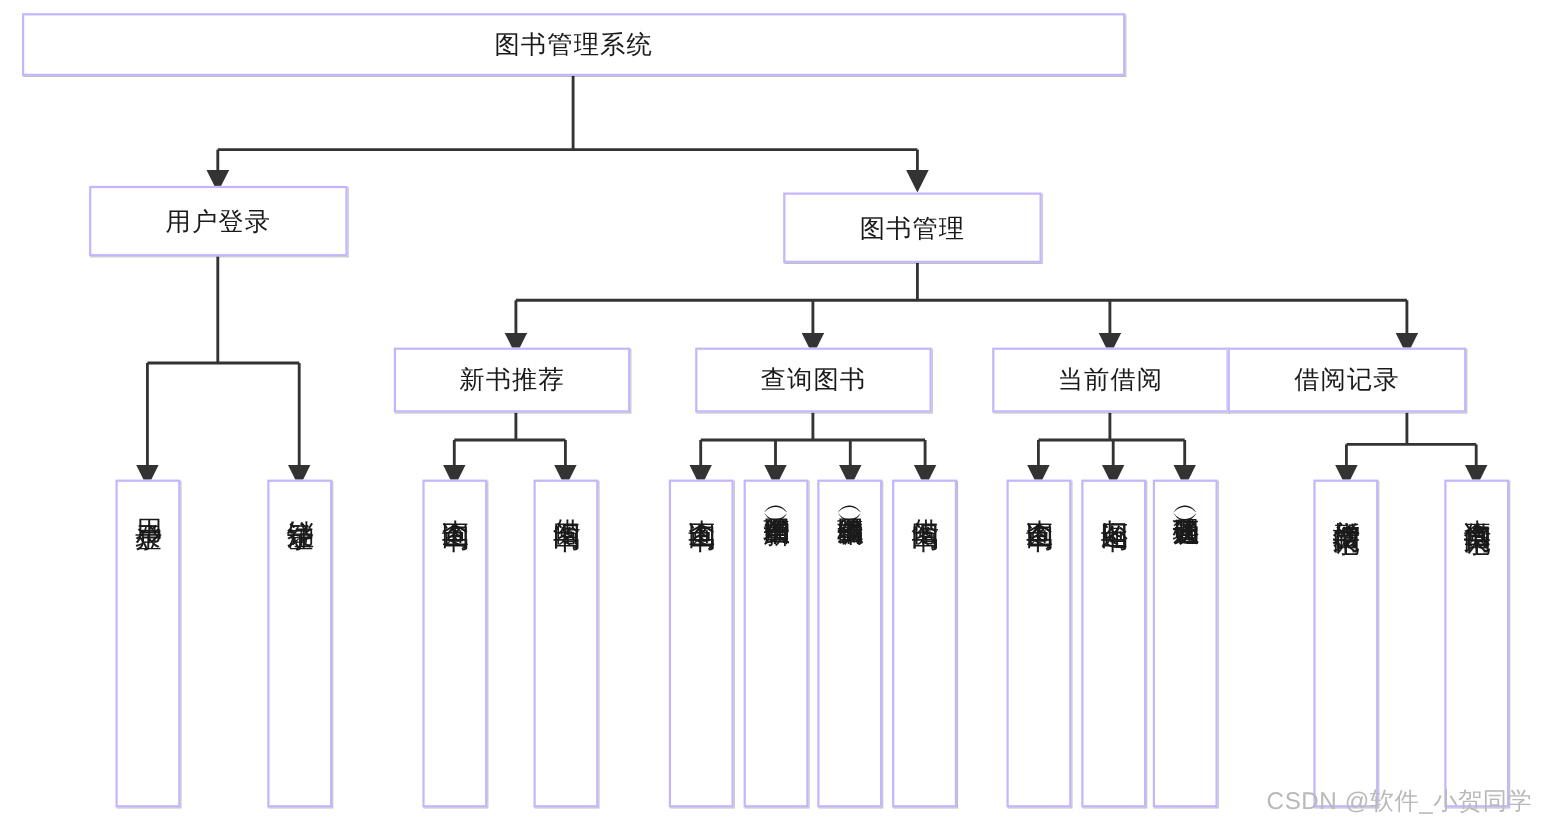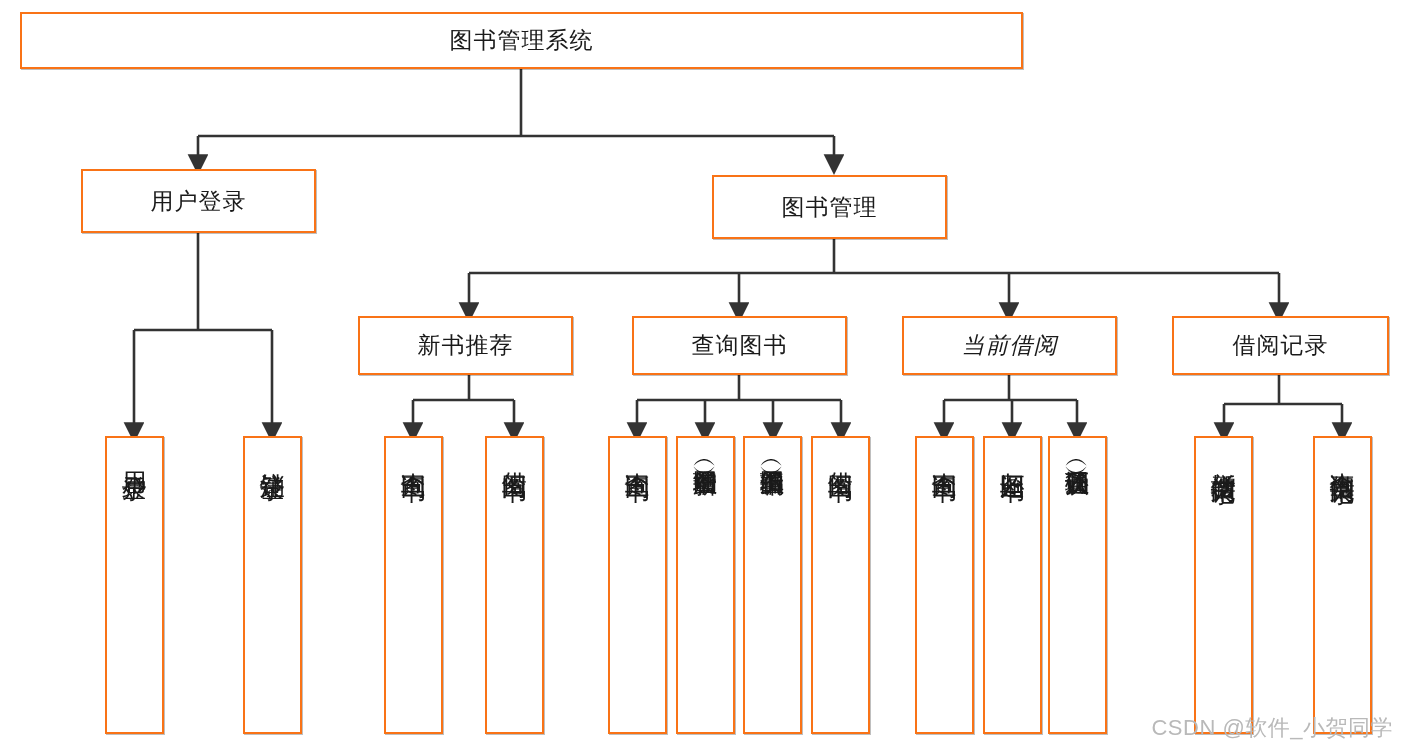--- a/index.html
+++ b/index.html
@@ -22,21 +22,21 @@
     left: 0;
     top: 0;
     width: 1405px;
     height: 747px;
     pointer-events: none;
   }
   .node {
     position: absolute;
     box-sizing: border-box;
     background: #ffffff;
-    border: 2px solid #f97316;
+    border: 2px solid #c4b5fd;
     display: flex;
     align-items: center;
     justify-content: center;
     color: #1a1a1a;
     box-shadow: 1px 1px 0 rgba(0,0,0,0.25);
   }
   .node .label {
     display: block;
     text-align: center;
     letter-spacing: 1px;
@@ -139,24 +139,24 @@
   <div class="node horizontal" style="left:712px; top:175px; width:235px; height:64px;">
     <span class="label">图书管理</span>
   </div>
 
   <div class="node horizontal" style="left:358px; top:316px; width:215px; height:59px;">
     <span class="label">新书推荐</span>
   </div>
   <div class="node horizontal" style="left:632px; top:316px; width:215px; height:59px;">
     <span class="label">查询图书</span>
   </div>
-  <div class="node horizontal" style="left:902px; top:316px; width:215px; height:59px;font-style:italic;">
+  <div class="node horizontal" style="left:902px; top:316px; width:215px; height:59px;">
     <span class="label">当前借阅</span>
   </div>
-  <div class="node horizontal" style="left:1172px; top:316px; width:217px; height:59px;">
+  <div class="node horizontal" style="left:1116px; top:316px; width:217px; height:59px;">
     <span class="label">借阅记录</span>
   </div>
 
   <div class="node vertical" style="left:105px; top:436px; width:59px; height:298px;">
     <span class="label">用户登录</span>
   </div>
   <div class="node vertical" style="left:243px; top:436px; width:59px; height:298px;">
     <span class="label">注销登录</span>
   </div>
 

